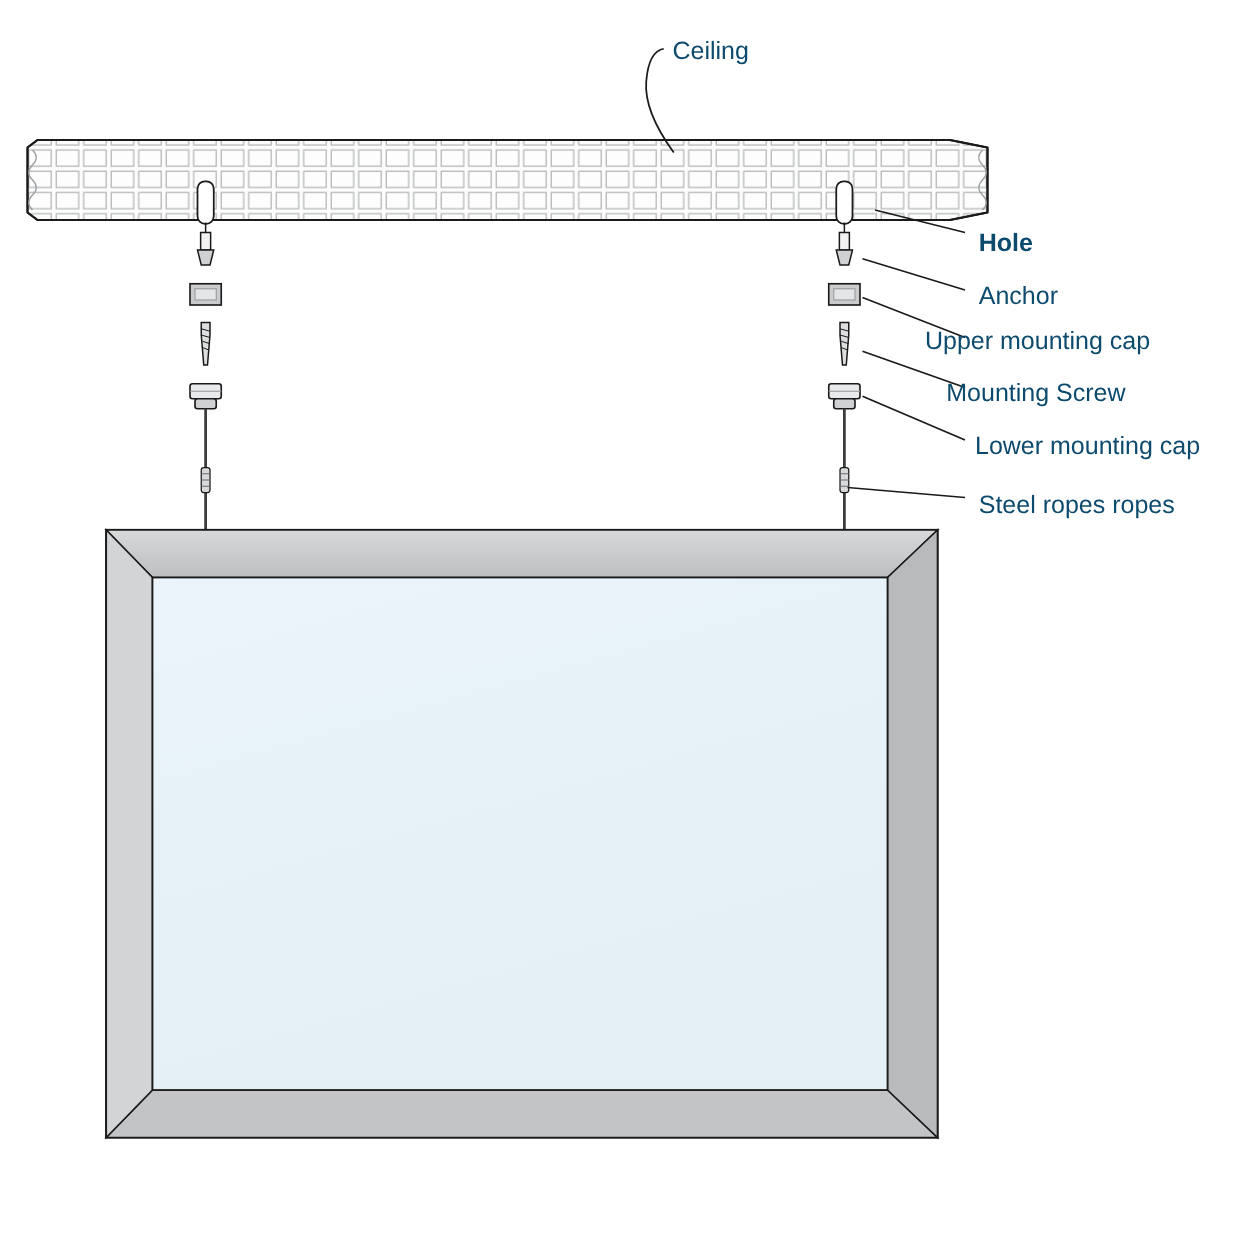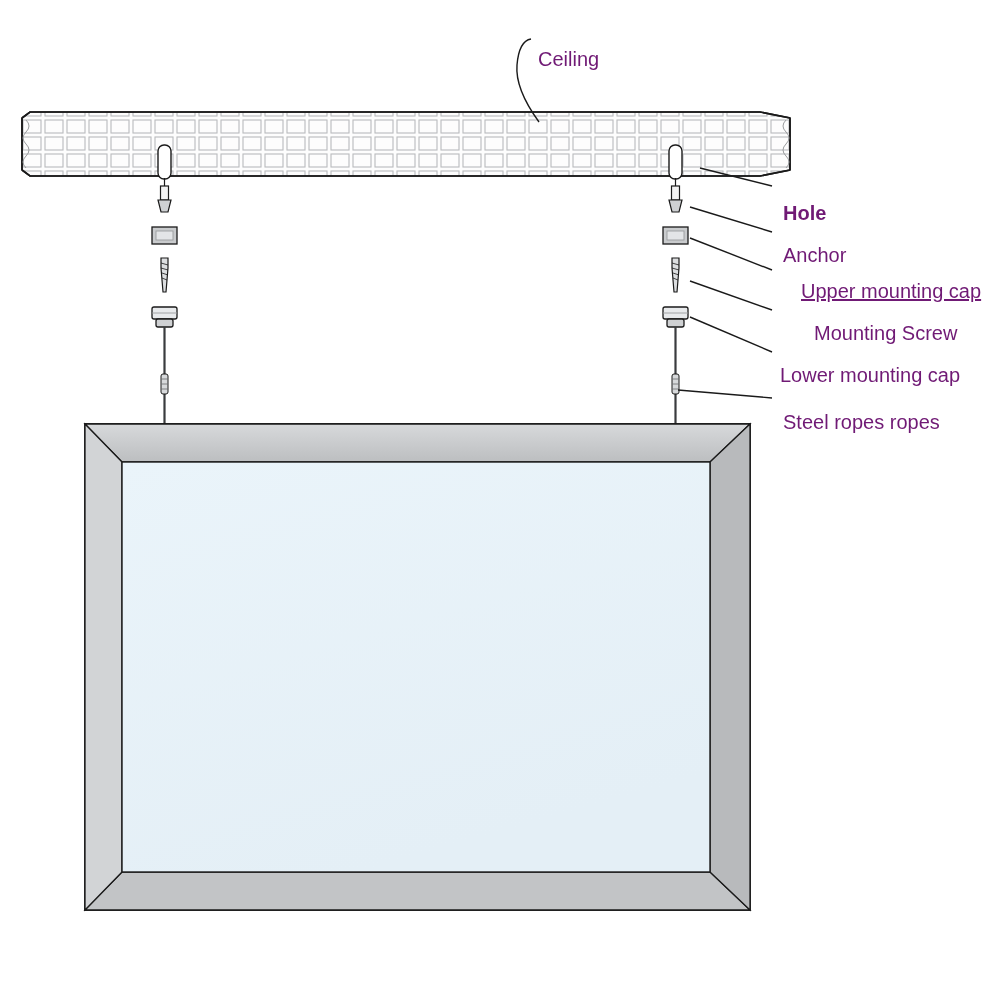--- a/index.html
+++ b/index.html
@@ -22,24 +22,23 @@
     position: absolute;
     left: 0;
     top: 0;
     width: 1000px;
     height: 1000px;
   }
   .lbl {
     position: absolute;
     font-family: "Liberation Sans", sans-serif;
     font-size: 20px;
-    color: #701a75;
+    color: #0c4a6e;
     white-space: nowrap;
     line-height: 1;
-    margin-top: 18px;
   }
 </style>
 </head>
 <body>
 
 <div id="stage">
 
   <svg class="diagram" viewBox="0 0 1000 1000">
     <defs>
       <pattern id="ceilingHatch" width="22" height="17" patternUnits="userSpaceOnUse">
@@ -161,18 +160,18 @@
       <path d="M 772,270 L 690,238"></path>
       <path d="M 772,310 L 690,281"></path>
       <path d="M 772,352 L 690,317"></path>
       <path d="M 772,398 L 678,390"></path>
     </g>
   </svg>
 
   <div class="lbl" style="left:538px; top:31px;">Ceiling</div>
   <div class="lbl" style="left:783px; top:185px;font-weight:bold;">Hole</div>
   <div class="lbl" style="left:783px; top:227px;">Anchor</div>
-  <div class="lbl" style="left:801px; top:263px;text-decoration:underline;">Upper mounting cap</div>
-  <div class="lbl" style="left:814px; top:305px;">Mounting Screw</div>
+  <div class="lbl" style="left:740px; top:263px;">Upper mounting cap</div>
+  <div class="lbl" style="left:757px; top:305px;">Mounting Screw</div>
   <div class="lbl" style="left:780px; top:347px;">Lower mounting cap</div>
   <div class="lbl" style="left:783px; top:394px;">Steel ropes ropes</div>
 
 </div>
 
 </body></html>

